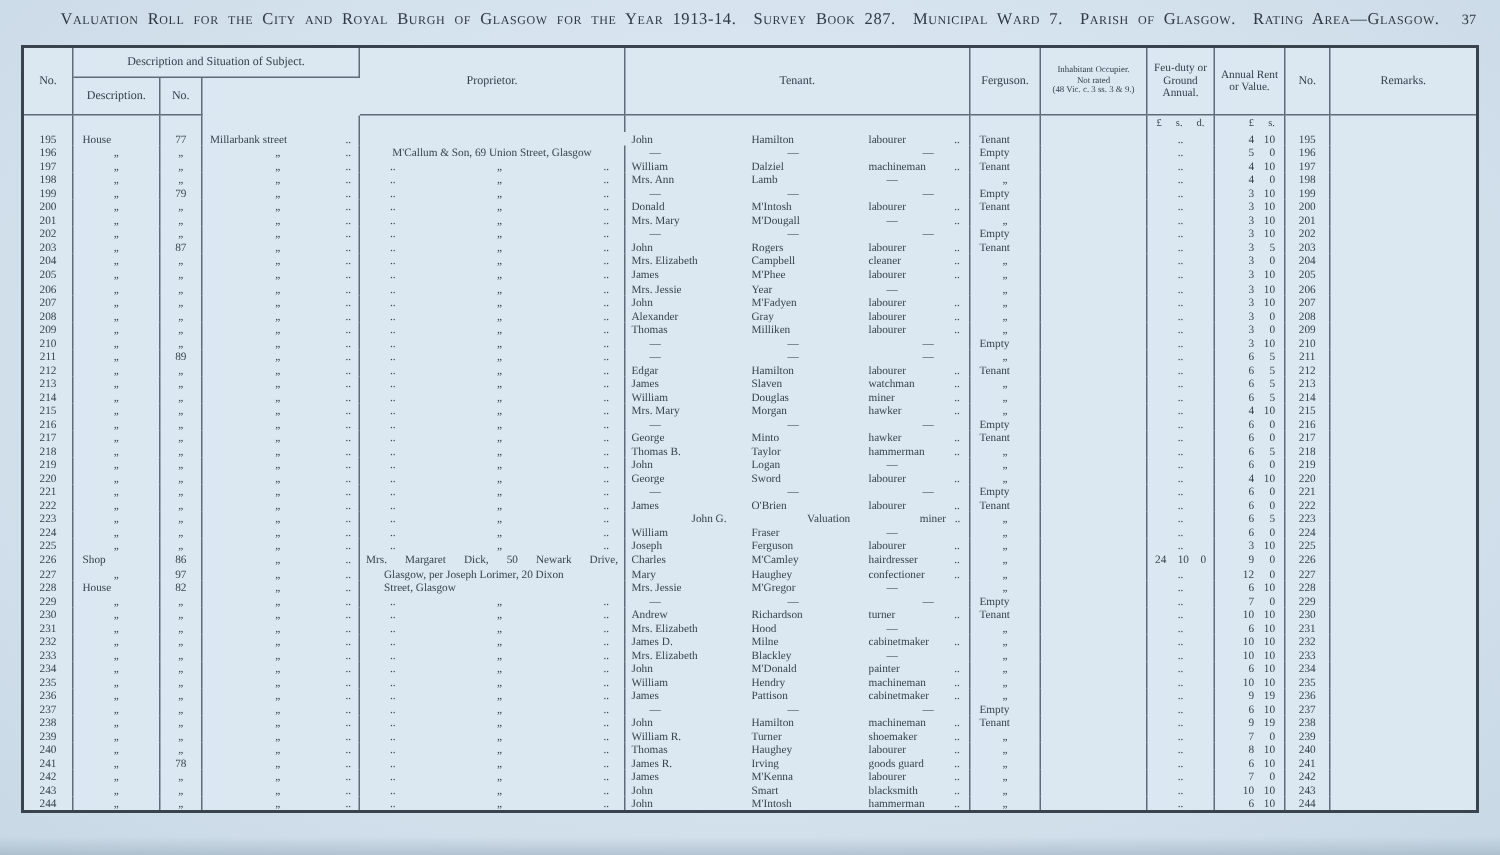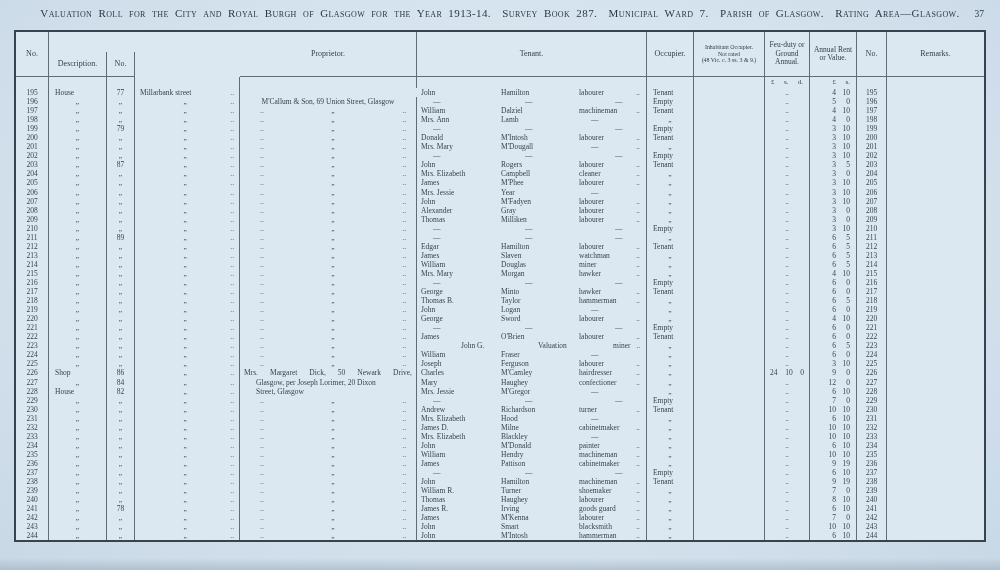--- a/index.html
+++ b/index.html
@@ -56,25 +56,26 @@
 </head>
 <body>
 
 <div class="page">
   <div class="titlebar">Valuation Roll for the City and Royal Burgh of Glasgow for the Year 1913-14. Survey Book 287. Municipal Ward 7. Parish of Glasgow. Rating Area—Glasgow.</div>
   <div class="pagenum">37</div>
 
   <div class="vtable">
 
     <div class="c h tall" style="grid-column:1">No.</div>
+    <div class="c h group">Description and Situation of Subject.</div>
     <div class="c h sub" style="grid-column:2">Description.</div>
     <div class="c h sub" style="grid-column:3">No.</div>
     <div class="c h tall" style="grid-column:6">Tenant.</div>
     <div class="c h tall" style="grid-column:5">Proprietor.</div>
-    <div class="c h tall" style="grid-column:7">Occupier.</div>
+    <div class="c h tall" style="grid-column:7">Ferguson.</div>
     <div class="c h tall" style="grid-column:8;flex-direction:column">
       <span class="tiny">Inhabitant Occupier.</span>
       <span class="tiny">Not rated</span>
       <span class="tiny">(48 Vic. c. 3 ss. 3 &amp; 9.)</span>
     </div>
     <div class="c h tall" style="grid-column:9;font-size:7.5px">Feu-duty or Ground Annual.</div>
     <div class="c h tall" style="grid-column:10;font-size:7.5px">Annual Rent or Value.</div>
     <div class="c h tall" style="grid-column:11">No.</div>
     <div class="c h tall last" style="grid-column:12">Remarks.</div>
 
@@ -948,21 +949,21 @@
         <span>0</span>
       </div>
       <div class="c rent" style="grid-row: 35;">
         <span class="pp">9</span>
         <span class="ss">0</span>
       </div>
       <div class="c ctr" style="grid-row: 35;">226</div>
       <div class="c last" style="grid-row: 35;"></div>
       <div class="c ctr" style="grid-row: 36;">227</div>
       <div class="c dt" style="grid-row: 36;">„</div>
-      <div class="c ctr" style="grid-row: 36;">84</div>
+      <div class="c ctr" style="grid-row: 36;">97</div>
       <div class="c sit dt2" style="grid-row: 36;">
         <span class="stx">„</span>
         <span>..</span>
       </div>
       <div class="c prop-i" style="grid-row: 36;">Glasgow, per Joseph Lorimer, 20 Dixon</div>
       <div class="c ten" style="grid-row: 36;">
         <span class="f1">Mary</span>
         <span class="f2">Haughey</span>
         <span class="f3">confectioner</span>
         <span class="f4">..</span>

